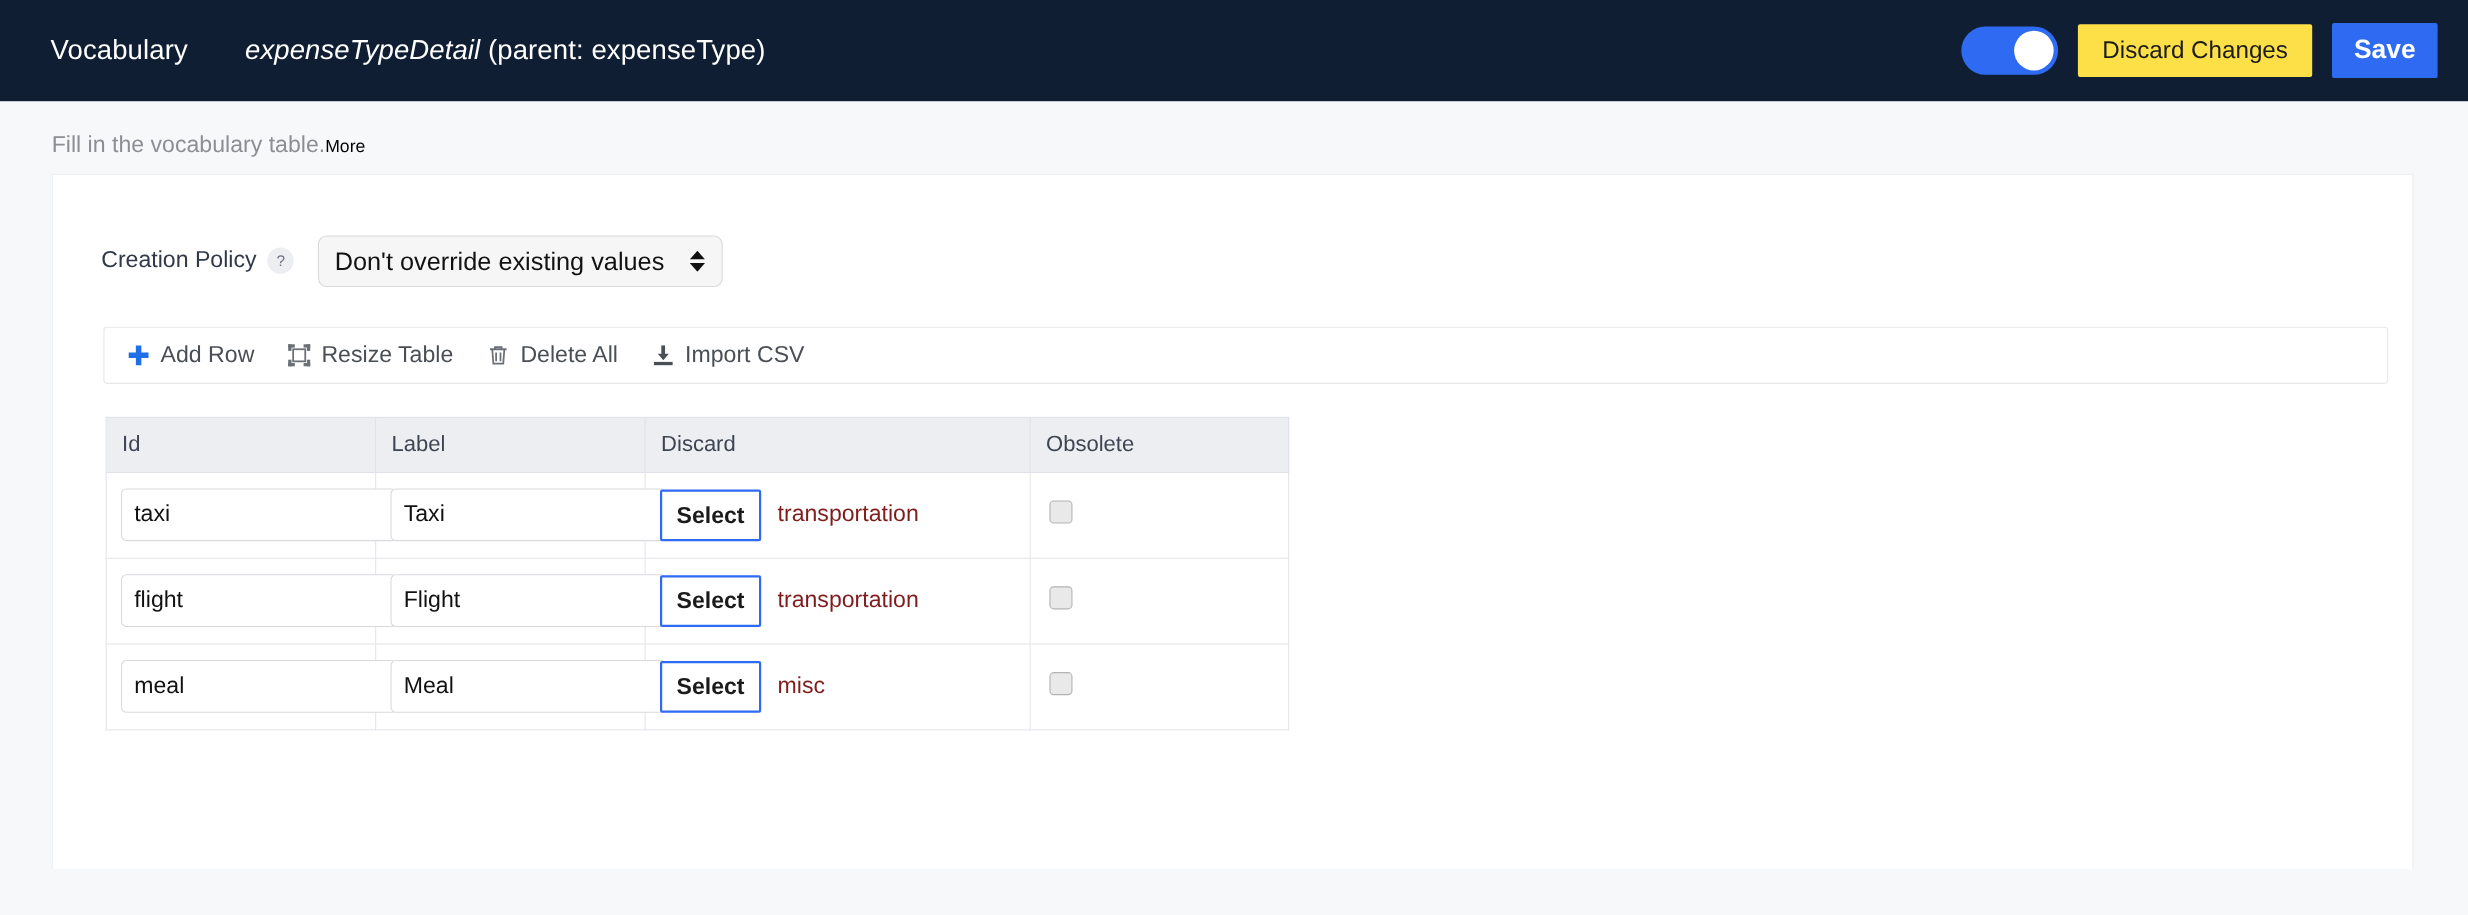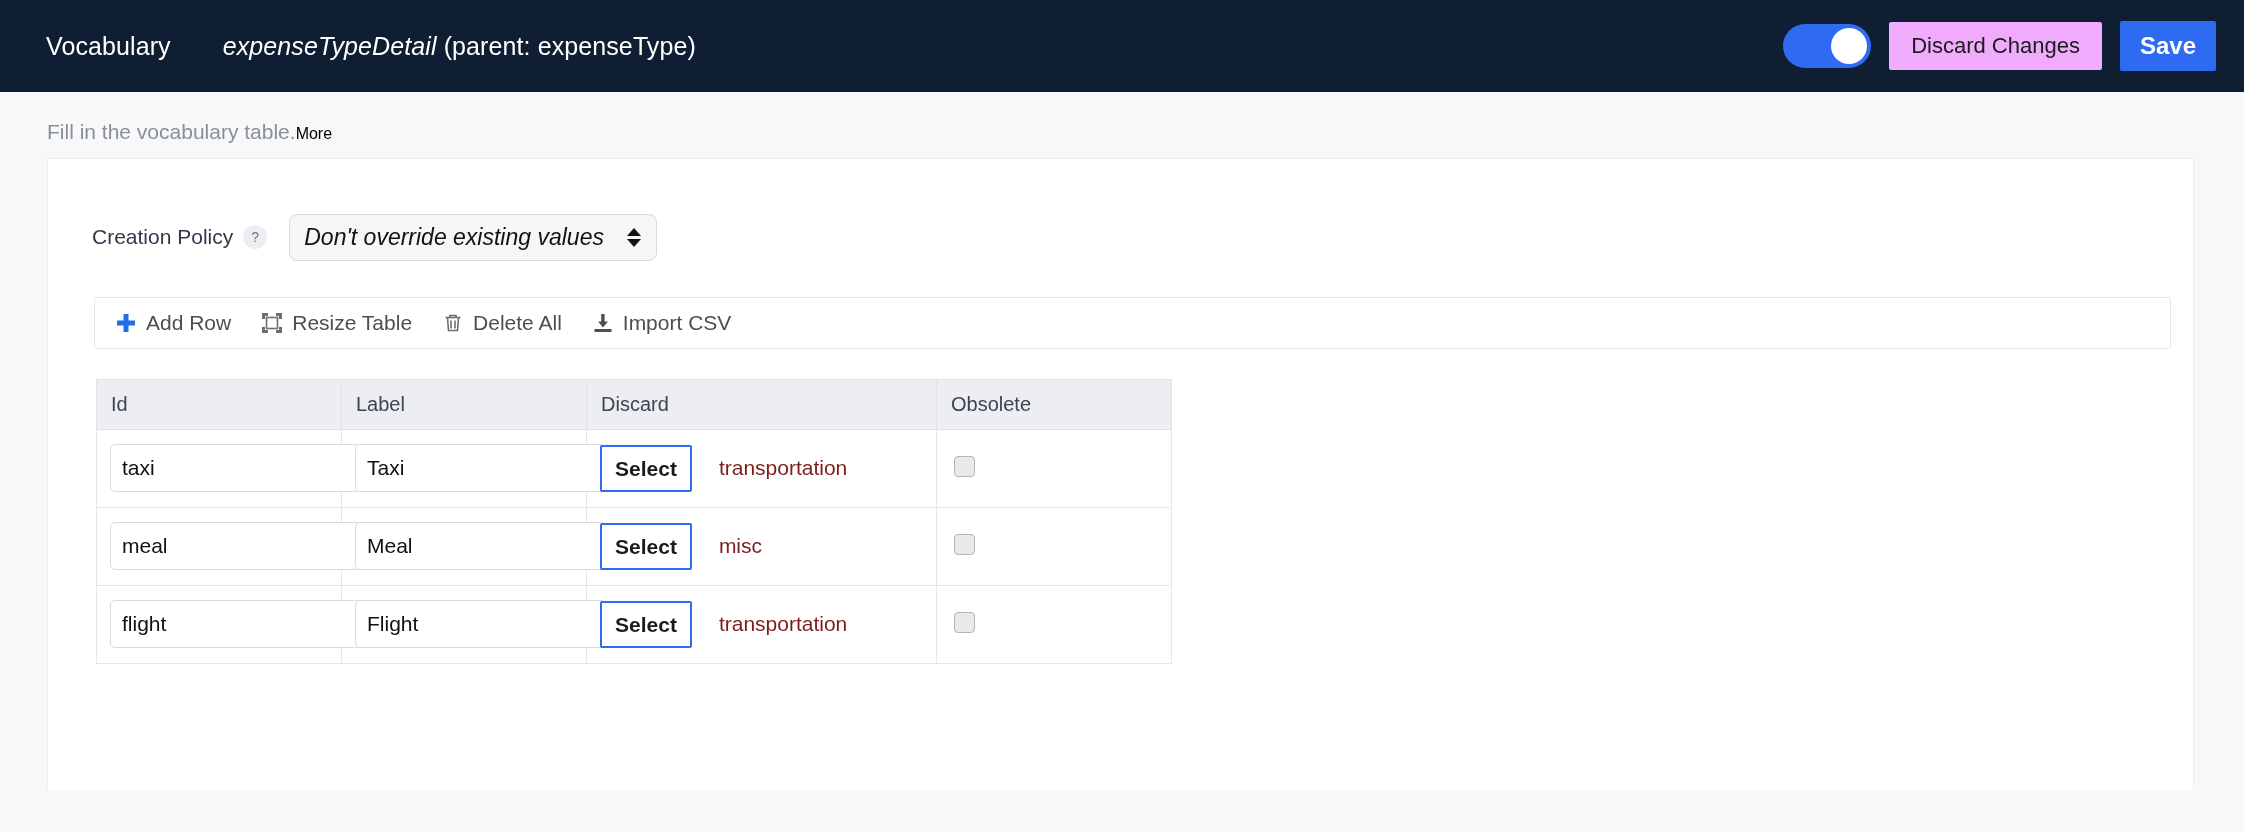--- a/index.html
+++ b/index.html
@@ -42,21 +42,21 @@
     cursor: pointer;
   }
   .toggle .knob {
     position: absolute;
     top: 4px; left: 48px;
     width: 36px; height: 36px;
     border-radius: 50%;
     background: #ffffff;
   }
   .btn-discard {
-    background: #f0abfc;
+    background: #fde047;
     color: #1b1b1b;
     border: none;
     font-size: 22px;
     font-family: inherit;
     padding: 13px 22px;
     line-height: 1;
     cursor: pointer;
     border-radius: 2px;
   }
   .btn-save {
@@ -121,21 +121,20 @@
     -webkit-appearance: none;
     background: #f6f6f6;
     border: 1px solid #d7d9dd;
     border-radius: 8px;
     font-family: inherit;
     font-size: 23px;
     color: #121212;
     padding: 8px 52px 8px 14px;
     line-height: 1.25;
     cursor: pointer;
-    font-style: italic;
   }
   .select-wrap { position: relative; display: inline-flex; align-items: center; }
   .select-arrows {
     position: absolute;
     right: 16px;
     pointer-events: none;
     display: flex;
     flex-direction: column;
     gap: 3px;
     color: #111;
@@ -202,21 +201,21 @@
     font-family: inherit;
     font-size: 21px;
     color: #111;
     padding: 0 11px;
     background: #ffffff;
   }
 
   .parent-cell {
     display: flex;
     align-items: center;
-    gap: 27px;
+    gap: 15px;
   }
   .btn-select {
     border: 2px solid #2f6bf2;
     background: #ffffff;
     color: #1b1b1b;
     font-family: inherit;
     font-size: 21px;
     font-weight: bold;
     padding: 11px 13px;
     line-height: 1;
@@ -370,50 +369,50 @@
               <span class="parent-value">transportation</span>
             </div>
           </td>
           <td>
             <span class="obs-checkbox"></span>
           </td>
         </tr>
 
         <tr>
           <td>
+            <input class="cell-input" value="flight" style="">
+          </td>
+          <td>
+            <input class="cell-input" value="Flight" style="">
+          </td>
+          <td>
+            <div class="parent-cell">
+              <button class="btn-select">Select</button>
+              <span class="parent-value">transportation</span>
+            </div>
+          </td>
+          <td>
+            <span class="obs-checkbox"></span>
+          </td>
+        </tr>
+
+        <tr>
+          <td>
             <input class="cell-input" value="meal" style="">
           </td>
           <td>
             <input class="cell-input" value="Meal" style="">
           </td>
           <td>
             <div class="parent-cell">
               <button class="btn-select">Select</button>
               <span class="parent-value">misc</span>
             </div>
           </td>
           <td>
             <span class="obs-checkbox"></span>
           </td>
         </tr>
 
-        <tr>
-          <td>
-            <input class="cell-input" value="flight" style="">
-          </td>
-          <td>
-            <input class="cell-input" value="Flight" style="">
-          </td>
-          <td>
-            <div class="parent-cell">
-              <button class="btn-select">Select</button>
-              <span class="parent-value">transportation</span>
-            </div>
-          </td>
-          <td>
-            <span class="obs-checkbox"></span>
-          </td>
-        </tr>
-
       </tbody>
     </table>
   </div>
 </div>
 
 </body></html>

